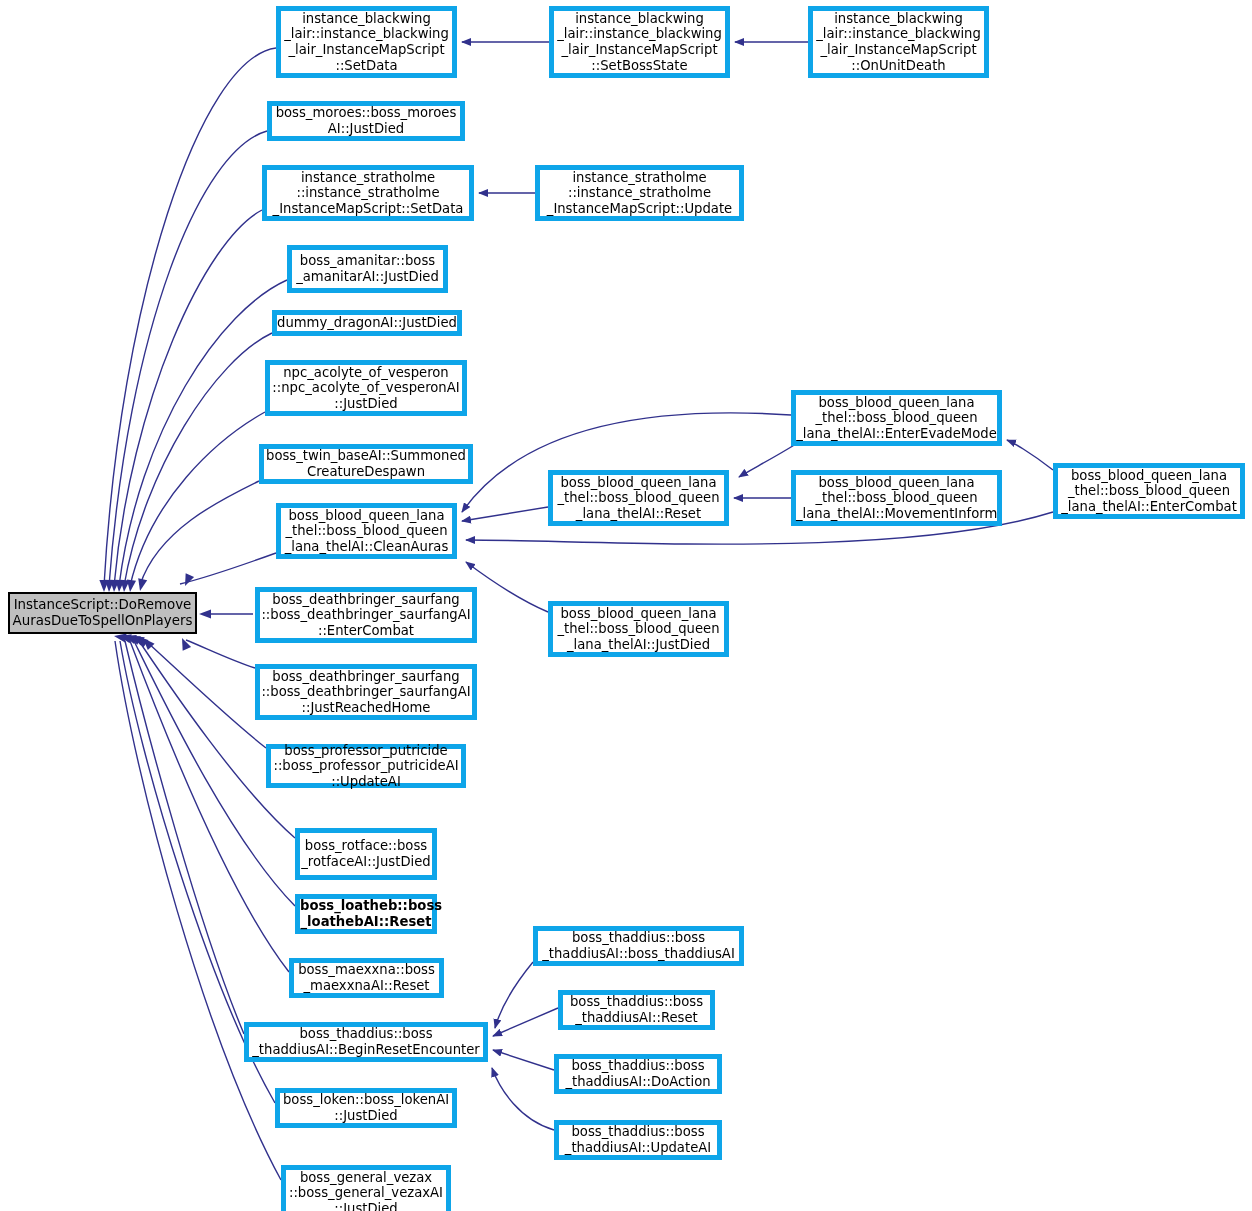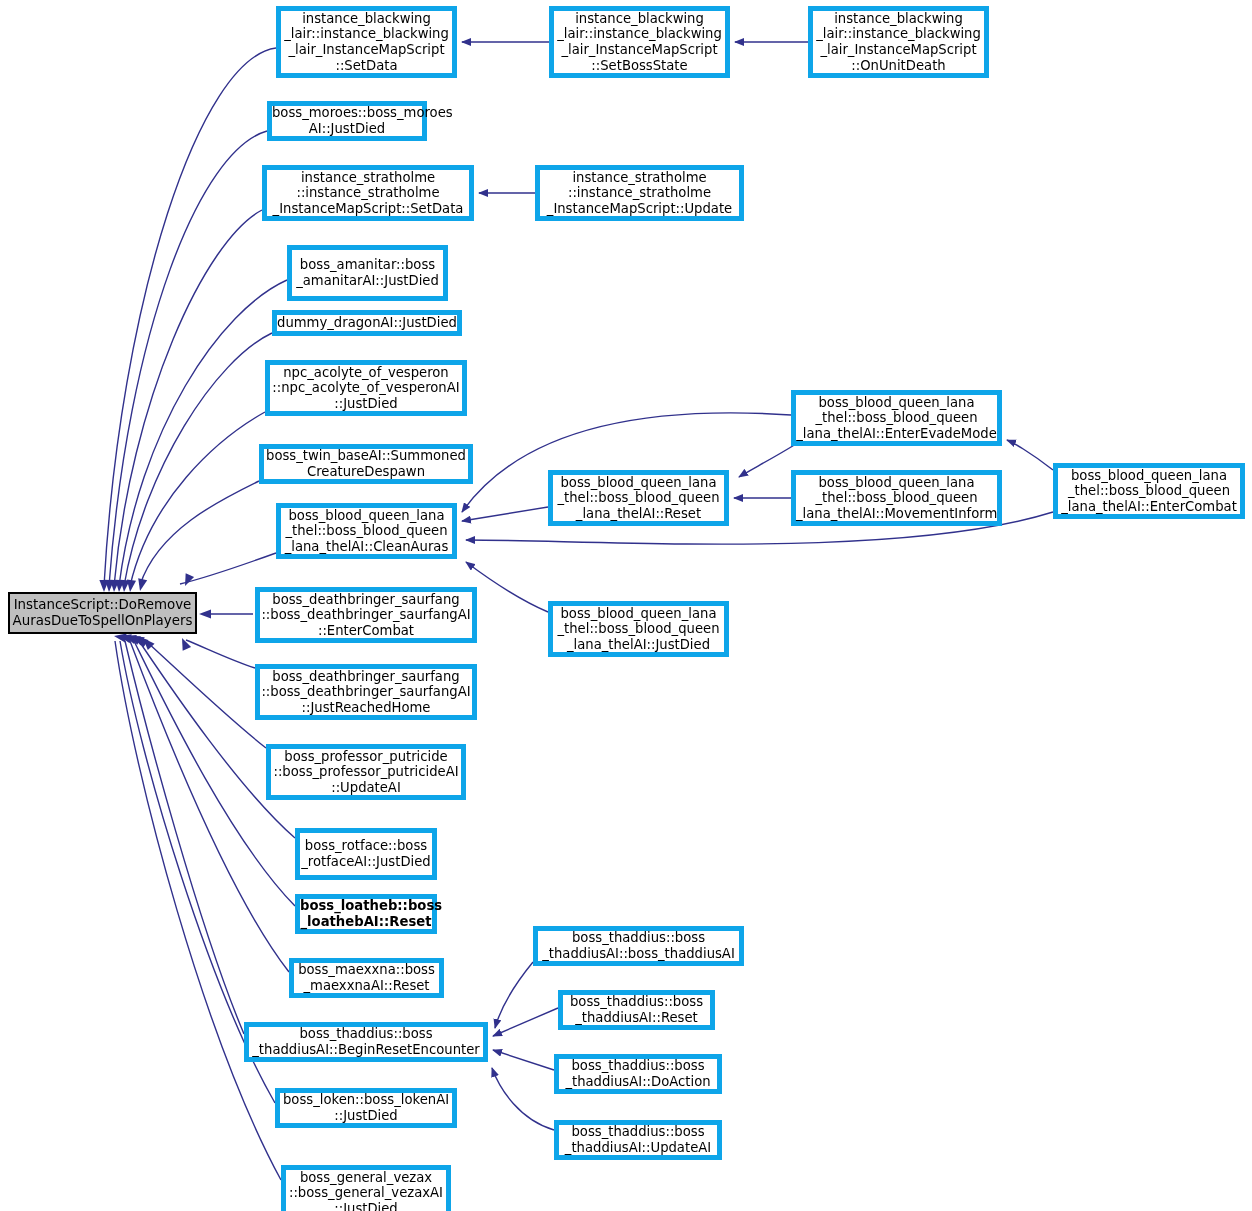--- a/index.html
+++ b/index.html
@@ -106,29 +106,29 @@
 _lair_InstanceMapScript
 ::SetData</span></div>
       <div class="node" style="left: 549px; top: 6px; width: 181px; height: 72px;"><span>instance_blackwing
 _lair::instance_blackwing
 _lair_InstanceMapScript
 ::SetBossState</span></div>
       <div class="node" style="left: 808px; top: 6px; width: 181px; height: 72px;"><span>instance_blackwing
 _lair::instance_blackwing
 _lair_InstanceMapScript
 ::OnUnitDeath</span></div>
-      <div class="node" style="left: 267px; top: 101px; width: 160px; height: 40px;"><span>boss_moroes::boss_moroes
+      <div class="node" style="left: 267px; top: 101px; width: 198px; height: 40px;"><span>boss_moroes::boss_moroes
 AI::JustDied</span></div>
       <div class="node" style="left: 262px; top: 165px; width: 212px; height: 56px;"><span>instance_stratholme
 ::instance_stratholme
 _InstanceMapScript::SetData</span></div>
       <div class="node" style="left: 535px; top: 165px; width: 209px; height: 56px;"><span>instance_stratholme
 ::instance_stratholme
 _InstanceMapScript::Update</span></div>
-      <div class="node" style="left: 287px; top: 245px; width: 161px; height: 56px;"><span>boss_amanitar::boss
+      <div class="node" style="left: 287px; top: 245px; width: 161px; height: 48px;"><span>boss_amanitar::boss
 _amanitarAI::JustDied</span></div>
       <div class="node" style="left: 272px; top: 310px; width: 190px; height: 26px;"><span>dummy_dragonAI::JustDied</span></div>
       <div class="node" style="left: 265px; top: 360px; width: 202px; height: 56px;"><span>npc_acolyte_of_vesperon
 ::npc_acolyte_of_vesperonAI
 ::JustDied</span></div>
       <div class="node" style="left: 259px; top: 444px; width: 214px; height: 40px; align-items: center;"><span>boss_twin_baseAI::Summoned
 CreatureDespawn</span></div>
       <div class="node" style="left: 276px; top: 503px; width: 181px; height: 56px;"><span>boss_blood_queen_lana
 _thel::boss_blood_queen
 _lana_thelAI::CleanAuras</span></div>
@@ -146,21 +146,21 @@
 _lana_thelAI::EnterCombat</span></div>
       <div class="node" style="left: 548px; top: 601px; width: 181px; height: 56px;"><span>boss_blood_queen_lana
 _thel::boss_blood_queen
 _lana_thelAI::JustDied</span></div>
       <div class="node" style="left: 255px; top: 587px; width: 222px; height: 56px;"><span>boss_deathbringer_saurfang
 ::boss_deathbringer_saurfangAI
 ::EnterCombat</span></div>
       <div class="node" style="left: 255px; top: 664px; width: 222px; height: 56px;"><span>boss_deathbringer_saurfang
 ::boss_deathbringer_saurfangAI
 ::JustReachedHome</span></div>
-      <div class="node" style="left: 266px; top: 744px; width: 200px; height: 56px;"><span>boss_professor_putricide
+      <div class="node" style="left: 266px; top: 744px; width: 200px; height: 44px;"><span>boss_professor_putricide
 ::boss_professor_putricideAI
 ::UpdateAI</span></div>
       <div class="node" style="left: 295px; top: 828px; width: 142px; height: 52px;"><span>boss_rotface::boss
 _rotfaceAI::JustDied</span></div>
       <div class="node" style="left: 295px; top: 894px; width: 142px; height: 40px; font-weight: bold;"><span>boss_loatheb::boss
 _loathebAI::Reset</span></div>
       <div class="node" style="left: 289px; top: 958px; width: 155px; height: 40px;"><span>boss_maexxna::boss
 _maexxnaAI::Reset</span></div>
       <div class="node" style="left: 244px; top: 1022px; width: 244px; height: 40px;"><span>boss_thaddius::boss
 _thaddiusAI::BeginResetEncounter</span></div>

